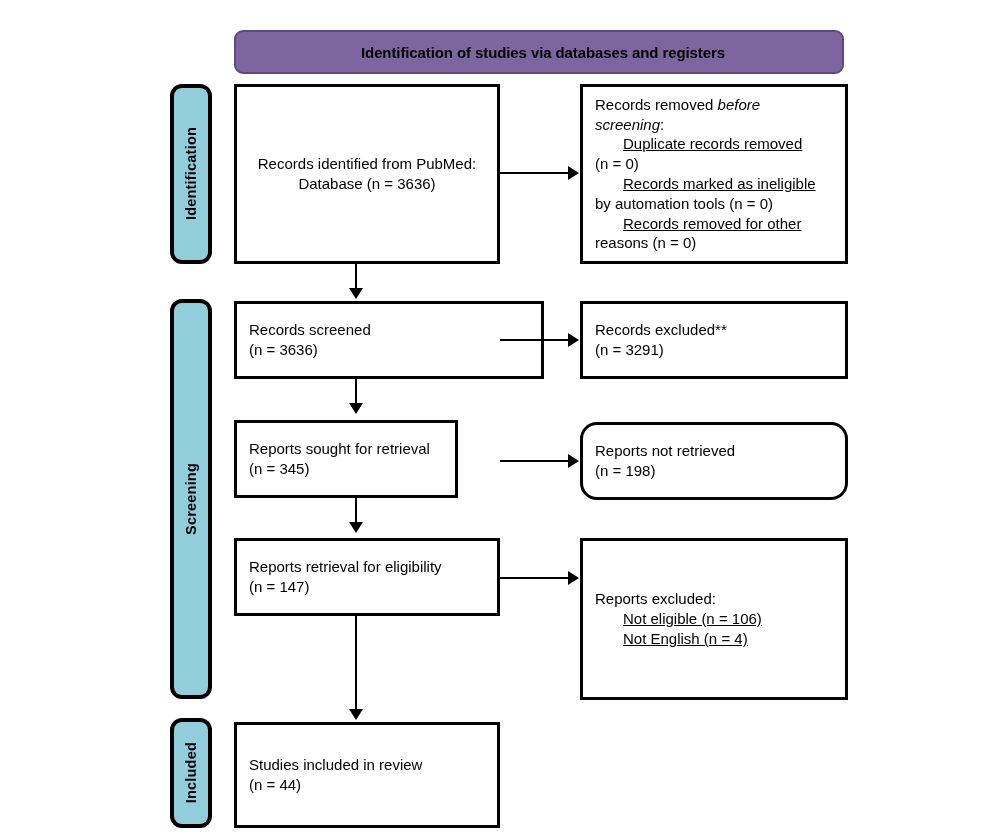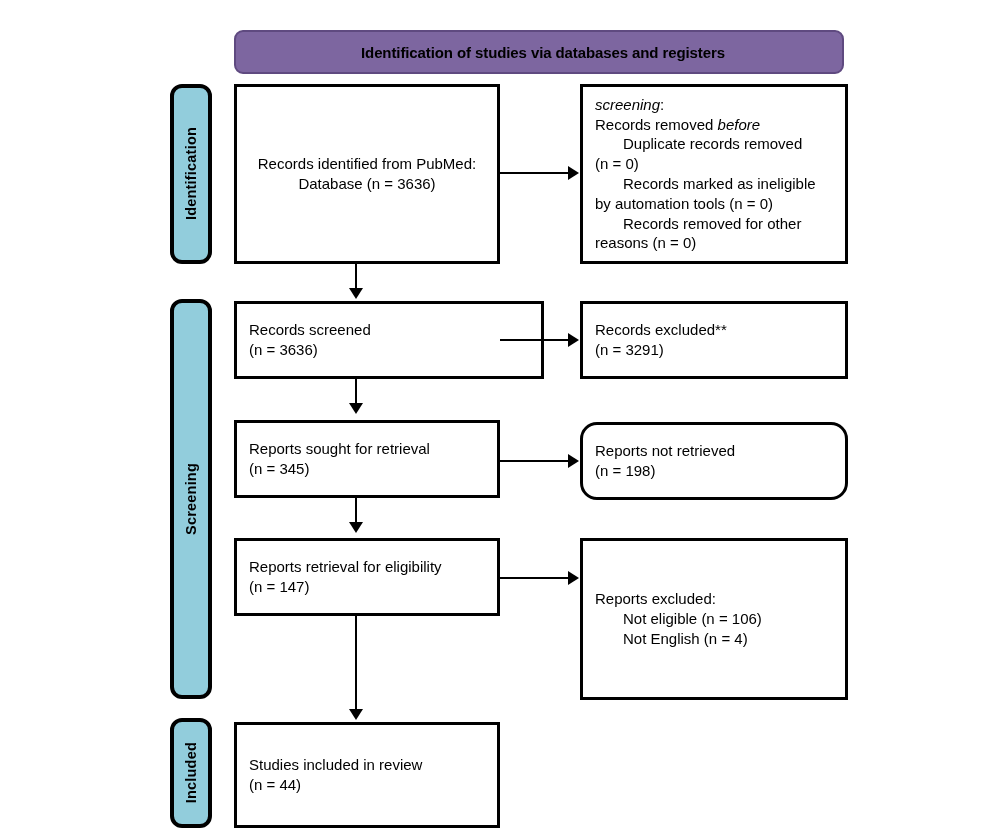--- a/index.html
+++ b/index.html
@@ -76,20 +76,21 @@
     font-size: 15px;
     line-height: 1.32;
     color: #000000;
     white-space: pre-wrap;
   }
   .box.center .box-line {
     text-align: center;
   }
   .box-line.indent {
     padding-left: 28px;
+    text-decoration: underline;
   }
   .box-line.italic-part i {
     font-style: italic;
   }
 
   
   .conn {
     position: absolute;
     background: #000000;
   }
@@ -133,22 +134,22 @@
   <div class="stage-pill" style="left:170px; top:718px; width:42px; height:110px;">
     <span class="stage-pill-label">Included</span>
   </div>
 
   <div class="box center" style="left:234px; top:84px; width:266px; height:180px;">
     <div class="box-line">Records identified from PubMed:</div>
     <div class="box-line">Database (n = 3636)</div>
   </div>
 
   <div class="box" style="left:580px; top:84px; width:268px; height:180px;">
+    <div class="box-line italic-part"><span>Records removed </span><i>before</i></div>
     <div class="box-line italic-part"><i>screening</i><span>:</span></div>
-    <div class="box-line italic-part"><span>Records removed </span><i>before</i></div>
     <div class="box-line indent">Duplicate records removed</div>
     <div class="box-line">(n = 0)</div>
     <div class="box-line indent">Records marked as ineligible</div>
     <div class="box-line">by automation tools (n = 0)</div>
     <div class="box-line indent">Records removed for other</div>
     <div class="box-line">reasons (n = 0)</div>
   </div>
 
   <div class="conn conn-h" style="left:500px; top:172px; width:69px;"></div>
   <div class="arrow-right" style="left:568px; top:166px;"></div>
@@ -165,21 +166,21 @@
     <div class="box-line">Records excluded**</div>
     <div class="box-line">(n = 3291)</div>
   </div>
 
   <div class="conn conn-h" style="left:500px; top:339px; width:69px;"></div>
   <div class="arrow-right" style="left:568px; top:333px;"></div>
 
   <div class="conn conn-v" style="left:355px; top:379px; height:26px;"></div>
   <div class="arrow-down" style="left:349px; top:403px;"></div>
 
-  <div class="box" style="left:234px; top:420px; width:266px; height:78px;">
+  <div class="box" style="left:234px; top:420px; width:224px; height:78px;">
     <div class="box-line">Reports sought for retrieval</div>
     <div class="box-line">(n = 345)</div>
   </div>
 
   <div class="box" style="left:580px; top:422px; width:268px; height:78px;border-radius:17px;">
     <div class="box-line">Reports not retrieved</div>
     <div class="box-line">(n = 198)</div>
   </div>
 
   <div class="conn conn-h" style="left:500px; top:460px; width:69px;"></div>

